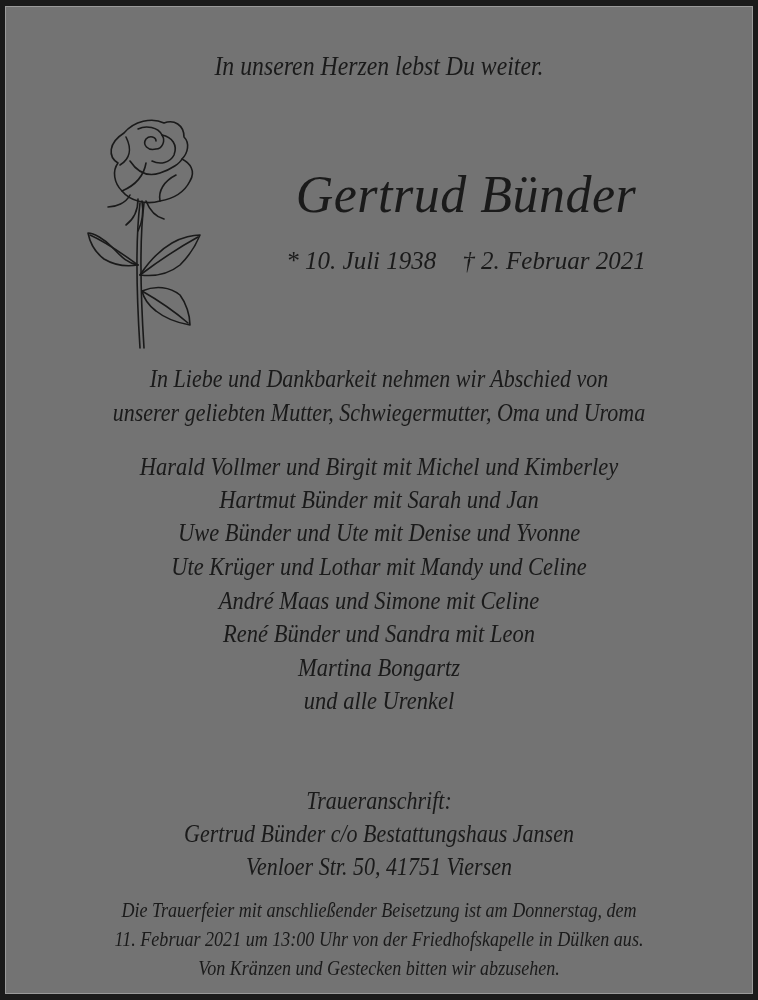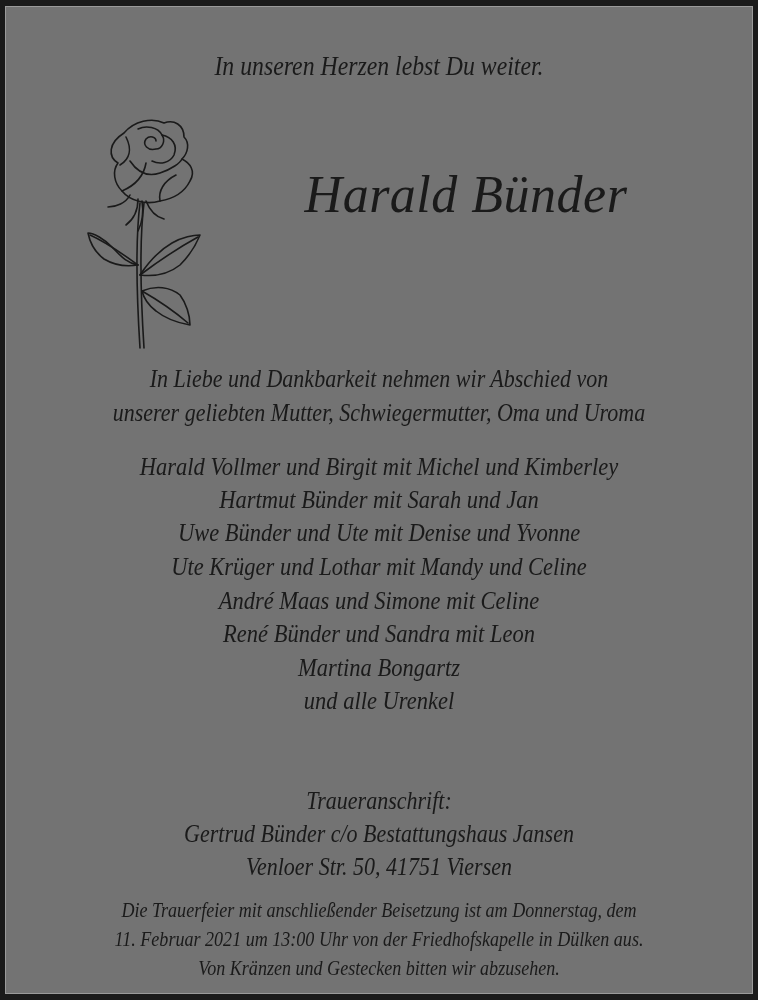--- a/index.html
+++ b/index.html
@@ -65,21 +65,24 @@
     <path d="M52 150 C40 148 34 140 26 132 C18 124 8 118 2 118 C4 128 10 138 18 144 C28 150 40 152 52 150 Z"></path>
     <path d="M52 150 C38 140 22 128 4 120"></path>
 
     <path d="M54 160 C62 148 72 136 86 128 C96 122 108 120 114 120 C110 130 104 140 94 150 C84 158 70 162 54 160 Z"></path>
     <path d="M54 160 C70 148 90 134 112 122"></path>
 
     <path d="M56 176 C70 170 84 172 94 180 C100 188 104 200 104 210 C92 208 80 204 70 196 C62 190 58 184 56 176 Z"></path>
     <path d="M56 176 C70 184 88 196 102 208"></path>
   </svg>
 
-  <div class="name">Harald Bünder</div>
+  <div class="name">Gertrud Bünder</div>
+  <div class="dates">
+    <span>* 10. Juli 1938</span><span class="sep"></span><span>† 2. Februar 2021</span>
+  </div>
 
   <div class="line intro" style="top:358px">In Liebe und Dankbarkeit nehmen wir Abschied von</div>
   <div class="line intro" style="top:392px">unserer geliebten Mutter, Schwiegermutter, Oma und Uroma</div>
 
   <div class="line family" style="top:446px">Harald Vollmer und Birgit mit Michel und Kimberley</div>
   <div class="line family" style="top:479px">Hartmut Bünder mit Sarah und Jan</div>
   <div class="line family" style="top:512px">Uwe Bünder und Ute mit Denise und Yvonne</div>
   <div class="line family" style="top:546px">Ute Krüger und Lothar mit Mandy und Celine</div>
   <div class="line family" style="top:580px">André Maas und Simone mit Celine</div>
   <div class="line family" style="top:613px">René Bünder und Sandra mit Leon</div>

